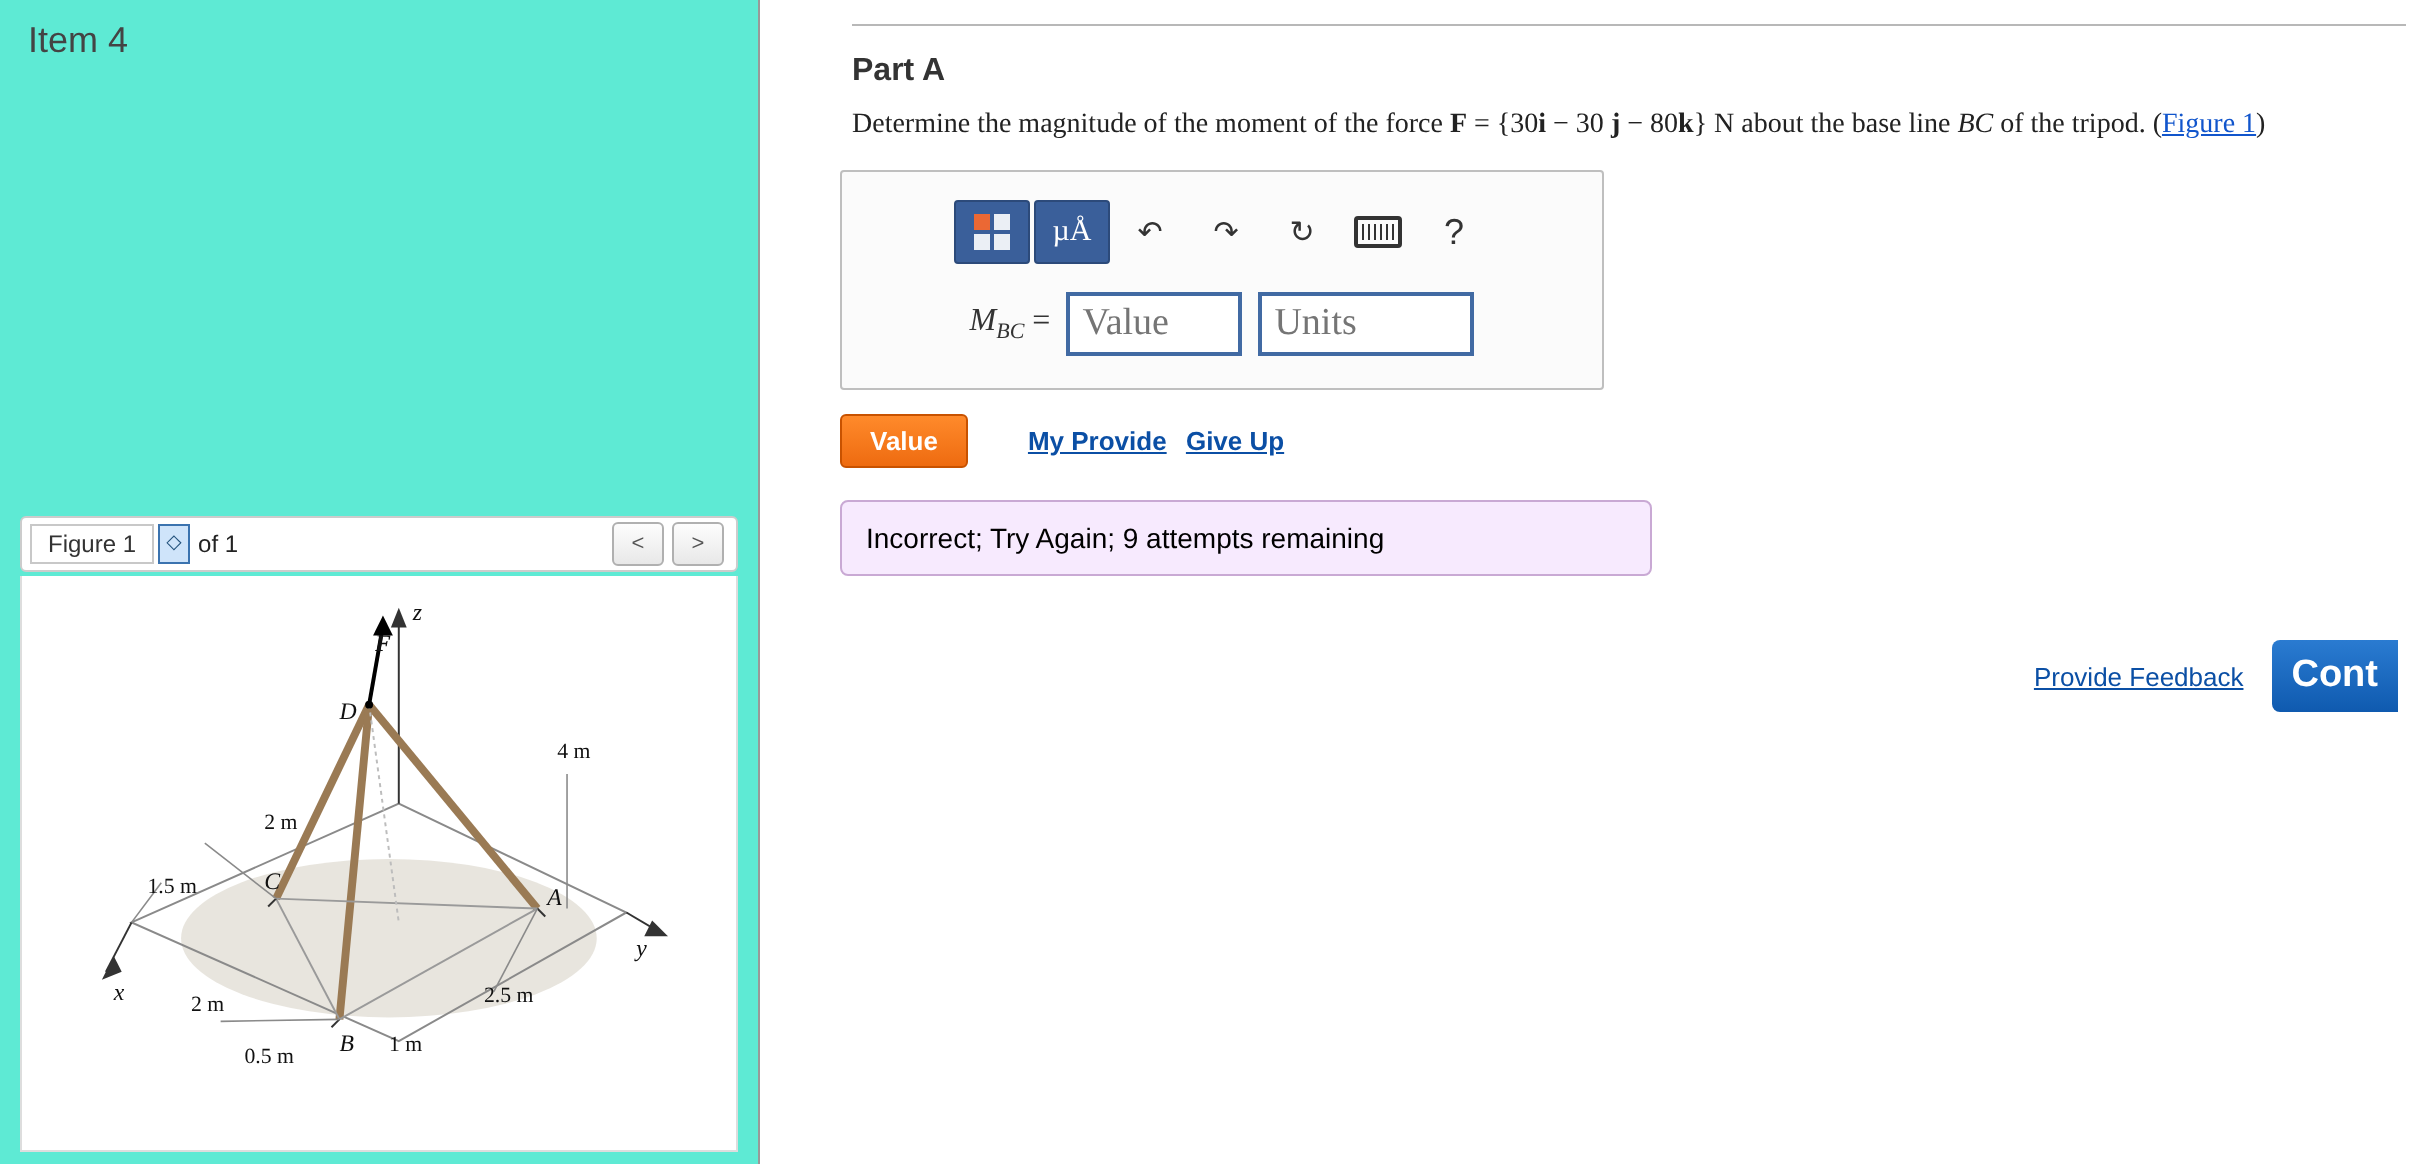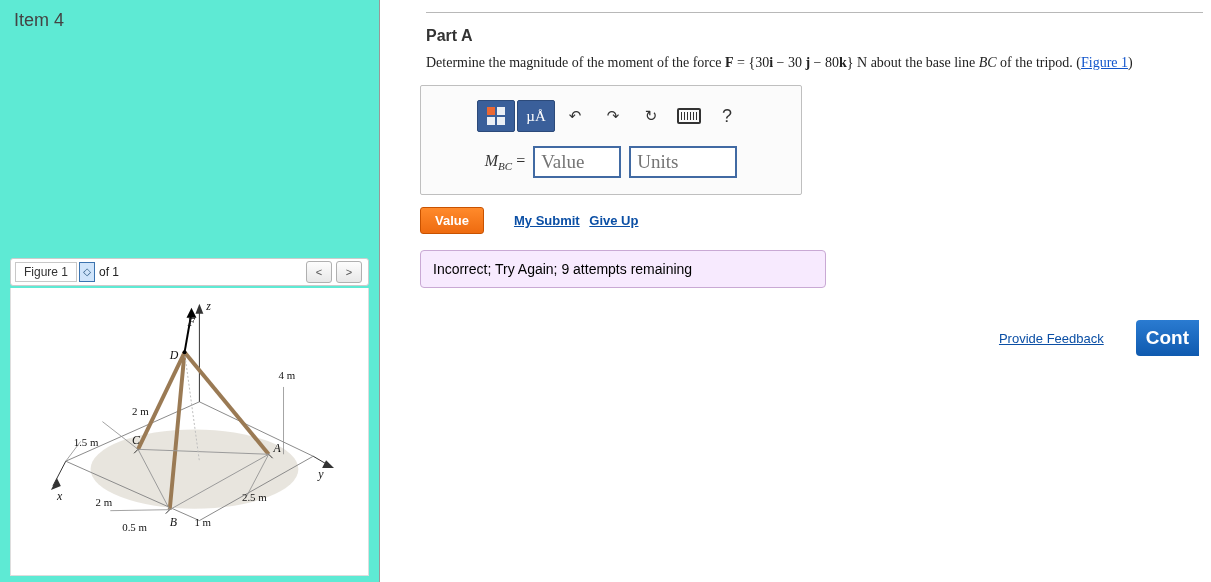--- a/index.html
+++ b/index.html
@@ -36,21 +36,21 @@
   .input-row{display:flex;align-items:center;justify-content:center;gap:8px}
   .mbc{font-family:Georgia,serif;font-style:italic;font-size:16px}
   .mbc sub{font-size:11px;font-style:italic}
   .val-input, .unit-input{height:32px;border:2px solid #416aa3;font-family:Georgia,serif;font-size:19px;color:#8a8a8a;padding:0 6px;box-sizing:border-box;background:#fff}
   .val-input{width:88px}
   .unit-input{width:108px}
   .submit-row{display:flex;align-items:center;gap:30px;margin-top:12px;margin-left:-6px}
   .submit-btn{background:linear-gradient(#ff8a2b,#ee6b10);color:#fff;font-weight:bold;border:1px solid #c85200;padding:5px 14px;border-radius:3px;cursor:pointer;font-size:13px}
   .ans-links a{color:#0b4fa5;text-decoration:underline;font-size:13px;font-weight:bold;margin-right:6px}
   .feedback{margin-top:16px;margin-left:-6px;width:380px;border:1px solid #c9a9d4;background:#f7eafe;border-radius:4px;padding:10px 12px;color:#000000;font-weight:normal;font-size:14px}
-  .footer-links{position:absolute;right:12px;top:320px;display:flex;align-items:center;gap:32px}
+  .footer-links{position:absolute;right:12px;top:320px;display:flex;align-items:center;gap:14px}
   .footer-links a{color:#0b4fa5;text-decoration:underline;font-size:13px}
   .cont-btn{background:linear-gradient(#2a7bd1,#0f5aaf);color:#fff;border:none;border-radius:4px 0 0 4px;padding:7px 10px;font-weight:bold;font-size:19px;cursor:pointer}
   .fig-dimtext{font-family:'Times New Roman',serif;font-size:11px;fill:#111}
   .fig-axis{font-family:'Times New Roman',serif;font-style:italic;font-size:12px;fill:#111}
 </style>
 </head>
 <body>
 
 <div class="page">
 
@@ -159,21 +159,21 @@
       <div class="input-row">
         <span class="mbc"><span>M</span><sub>BC</sub><span style="font-style:normal"> = </span></span>
         <input class="val-input" placeholder="Value" style="">
         <input class="unit-input" placeholder="Units" style="">
       </div>
     </div>
 
     <div class="submit-row">
       <button class="submit-btn">Value</button>
       <span class="ans-links">
-        <a href="#">My Submit</a>
+        <a href="#">My Provide</a>
         <a href="#">Give Up</a>
       </span>
     </div>
 
     <div class="feedback">Incorrect; Try Again; 9 attempts remaining</div>
 
     <div class="footer-links">
       <a href="#">Provide Feedback</a>
       <button class="cont-btn">Cont</button>
     </div>

